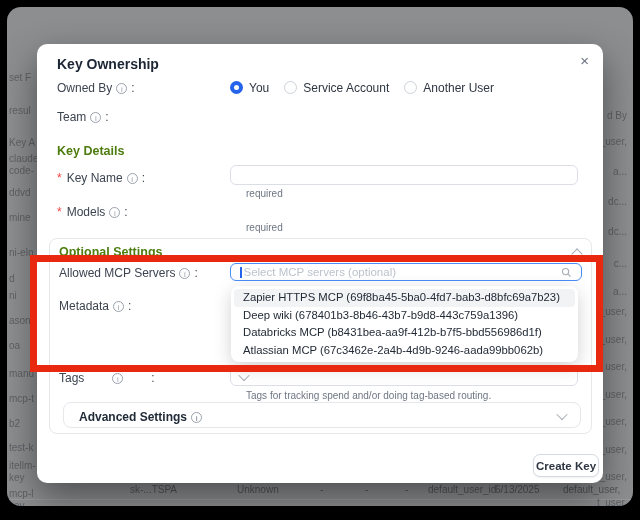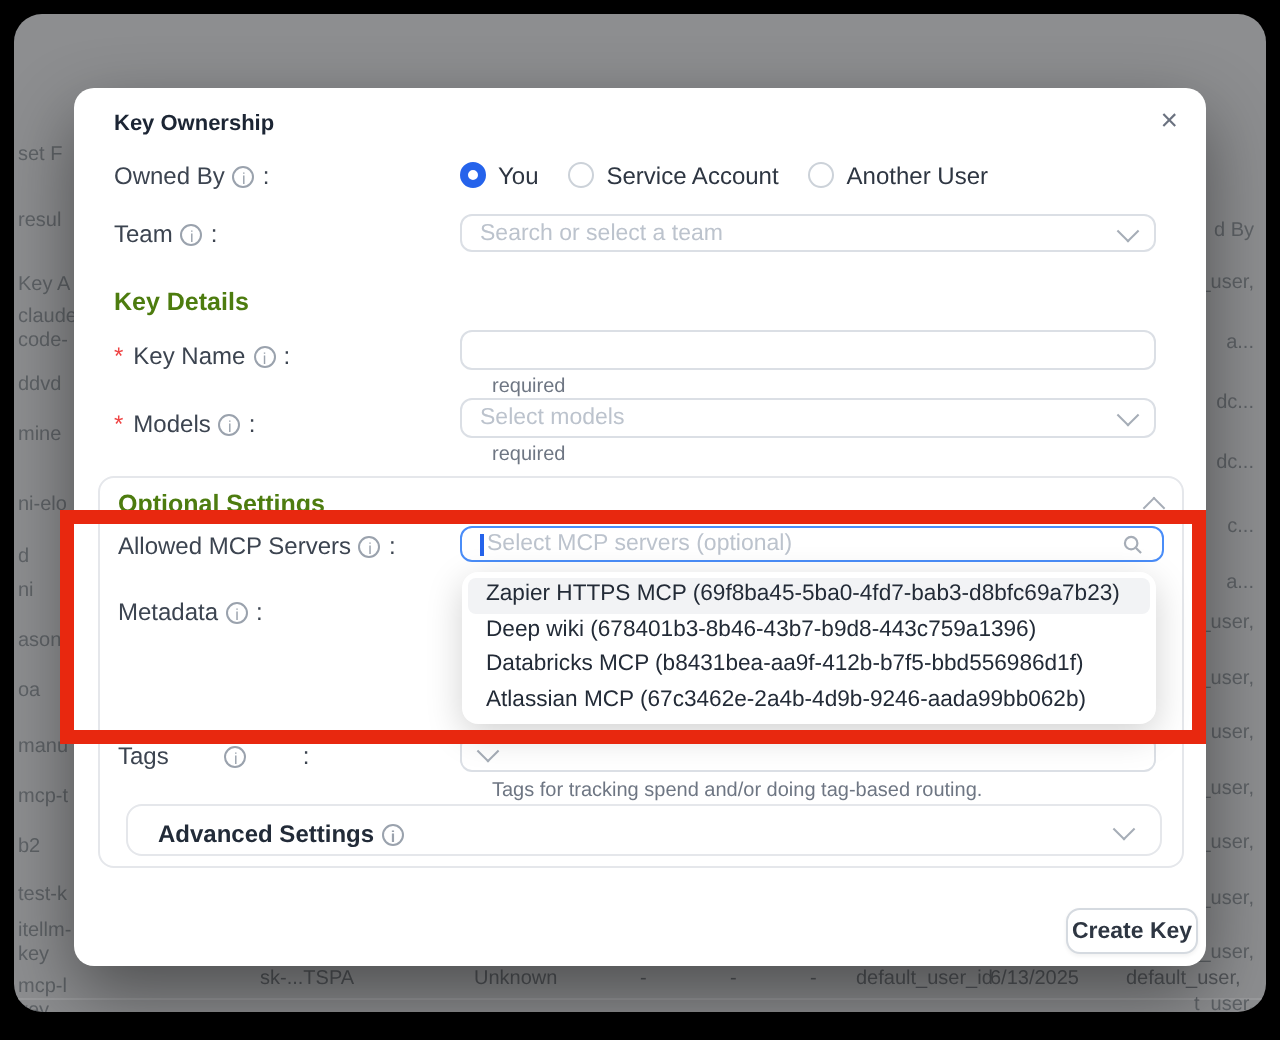--- a/index.html
+++ b/index.html
@@ -3,21 +3,21 @@
 <meta charset="utf-8">
 <style>
   html,body{margin:0;padding:0;}
   body{width:640px;height:520px;background:#000;font-family:"Liberation Sans",sans-serif;position:relative;overflow:hidden;}
   .window{position:absolute;left:7px;top:7px;width:626px;height:499px;background:#8d8e90;border-radius:14px;overflow:hidden;}
   .frag{position:absolute;font-size:10px;color:#5e6266;white-space:nowrap;}
   .frag-r{right:6px;text-align:right;}
   .btm-divider{position:absolute;left:0;top:492px;width:626px;height:1px;background:#a0a1a3;opacity:.65;}
 
   .modal{position:absolute;left:37px;top:44px;width:566px;height:439px;background:#fff;border-radius:10px;box-shadow:0 14px 36px rgba(0,0,0,.45);z-index:10;}
-  .modal-title{position:absolute;left:20px;top:12px;font-size:11px;font-weight:bold;color:#1c2534;}
+  .modal-title{position:absolute;left:20px;top:12px;font-size:14px;font-weight:bold;color:#1c2534;}
   .close-x{position:absolute;right:14px;top:8px;font-size:15px;color:#6b7280;cursor:pointer;line-height:18px;}
 
   .lbl{position:absolute;left:20px;font-size:12px;color:#3c4450;display:flex;align-items:center;gap:4px;white-space:nowrap;}
   .req{color:#ef4444;margin-right:1px;}
   .info{width:11px;height:11px;border:1px solid #9aa2ad;border-radius:50%;color:#9aa2ad;font-size:8px;line-height:11px;text-align:center;box-sizing:border-box;display:inline-block;font-style:normal;}
   .section-h{position:absolute;left:20px;font-size:12.5px;font-weight:bold;color:#4d7c0f;}
 
   .field{position:absolute;box-sizing:border-box;background:#fff;border:1px solid #dbdfe5;border-radius:6px;display:flex;align-items:center;padding:0 9px;font-size:11.5px;color:#bcc3cd;}
   .field .ph{flex:1;overflow:hidden;white-space:nowrap;}
   .field.focused{border:1.5px solid #4a8df8;}
@@ -116,47 +116,39 @@
         <div class="rc un"></div>
         <div class="" style="display: inline;">Another User</div>
       </div>
     </div>
 
   <div class="lbl" style="top:66px;">
     <span>Team</span>
       <i class="info">i</i>
       <span>:</span>
   </div>
-  <div class="field" style="left:193px;top:63px;width:348px;height:19px;">
-    <span class="ph">Search or select a team</span>
-    <span class="chev down"></span>
-  </div>
 
   <div class="section-h" style="top:100px;">Key Details</div>
 
   <div class="lbl" style="top:127px;">
     <span class="req">*</span>
       <span>Key Name</span>
       <i class="info">i</i>
       <span>:</span>
   </div>
   <div class="field" style="left:193px;top:121px;width:348px;height:20px;">
     <span class="ph"></span>
   </div>
   <div class="hint" style="top:144px;">required</div>
 
   <div class="lbl" style="top:161px;">
     <span class="req">*</span>
       <span>Models</span>
       <i class="info">i</i>
       <span>:</span>
-  </div>
-  <div class="field" style="left:193px;top:155px;width:348px;height:20px;">
-    <span class="ph">Select models</span>
-    <span class="chev down"></span>
   </div>
   <div class="hint" style="top:178px;">required</div>
 
   <div class="card" style="left:12px;top:194px;width:543px;height:196px;"></div>
   <div class="section-h" style="left:22px;top:201px;">Optional Settings</div>
   <div class="chev up" style="position:absolute;left:536px;top:206px;"></div>
 
   <div class="lbl" style="left:22px;top:222px;">
     <span>Allowed MCP Servers</span>
       <i class="info">i</i>

